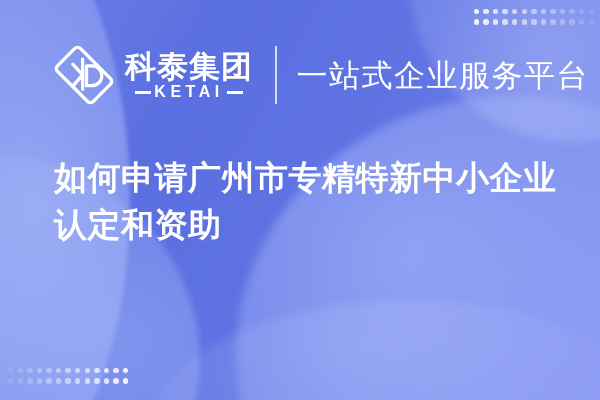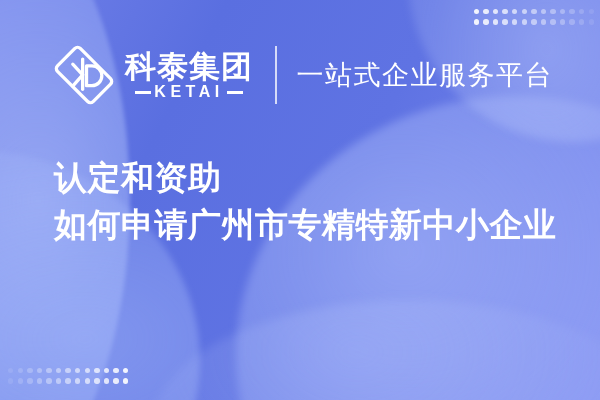--- a/index.html
+++ b/index.html
@@ -147,21 +147,21 @@
     margin-left: 22px;
     margin-right: 20px;
   }
   .slogan {
     display: flex;
     flex-direction: column;
     justify-content: center;
   }
   .slogan-main {
     color: #ffffff;
-    font-size: 27px;
+    font-size: 31px;
     line-height: 1.18;
     letter-spacing: 1.5px;
     white-space: nowrap;
     font-family: "DejaVu Sans", "Liberation Sans", sans-serif;
   }
   .slogan-sub {
     color: #ffffff;
     font-size: 20px;
     font-weight: 700;
     line-height: 1.25;
@@ -288,17 +288,17 @@
 
       <div class="divider"></div>
 
       <div class="slogan">
         <div class="slogan-main">一站式企业服务平台</div>
       </div>
     </div>
   </div>
 
   <div class="headline">
+    <div class="headline-line">如何申请广州市专精特新中小企业</div>
     <div class="headline-line">认定和资助</div>
-    <div class="headline-line">如何申请广州市专精特新中小企业</div>
   </div>
 
 </div>
 
 </body></html>

